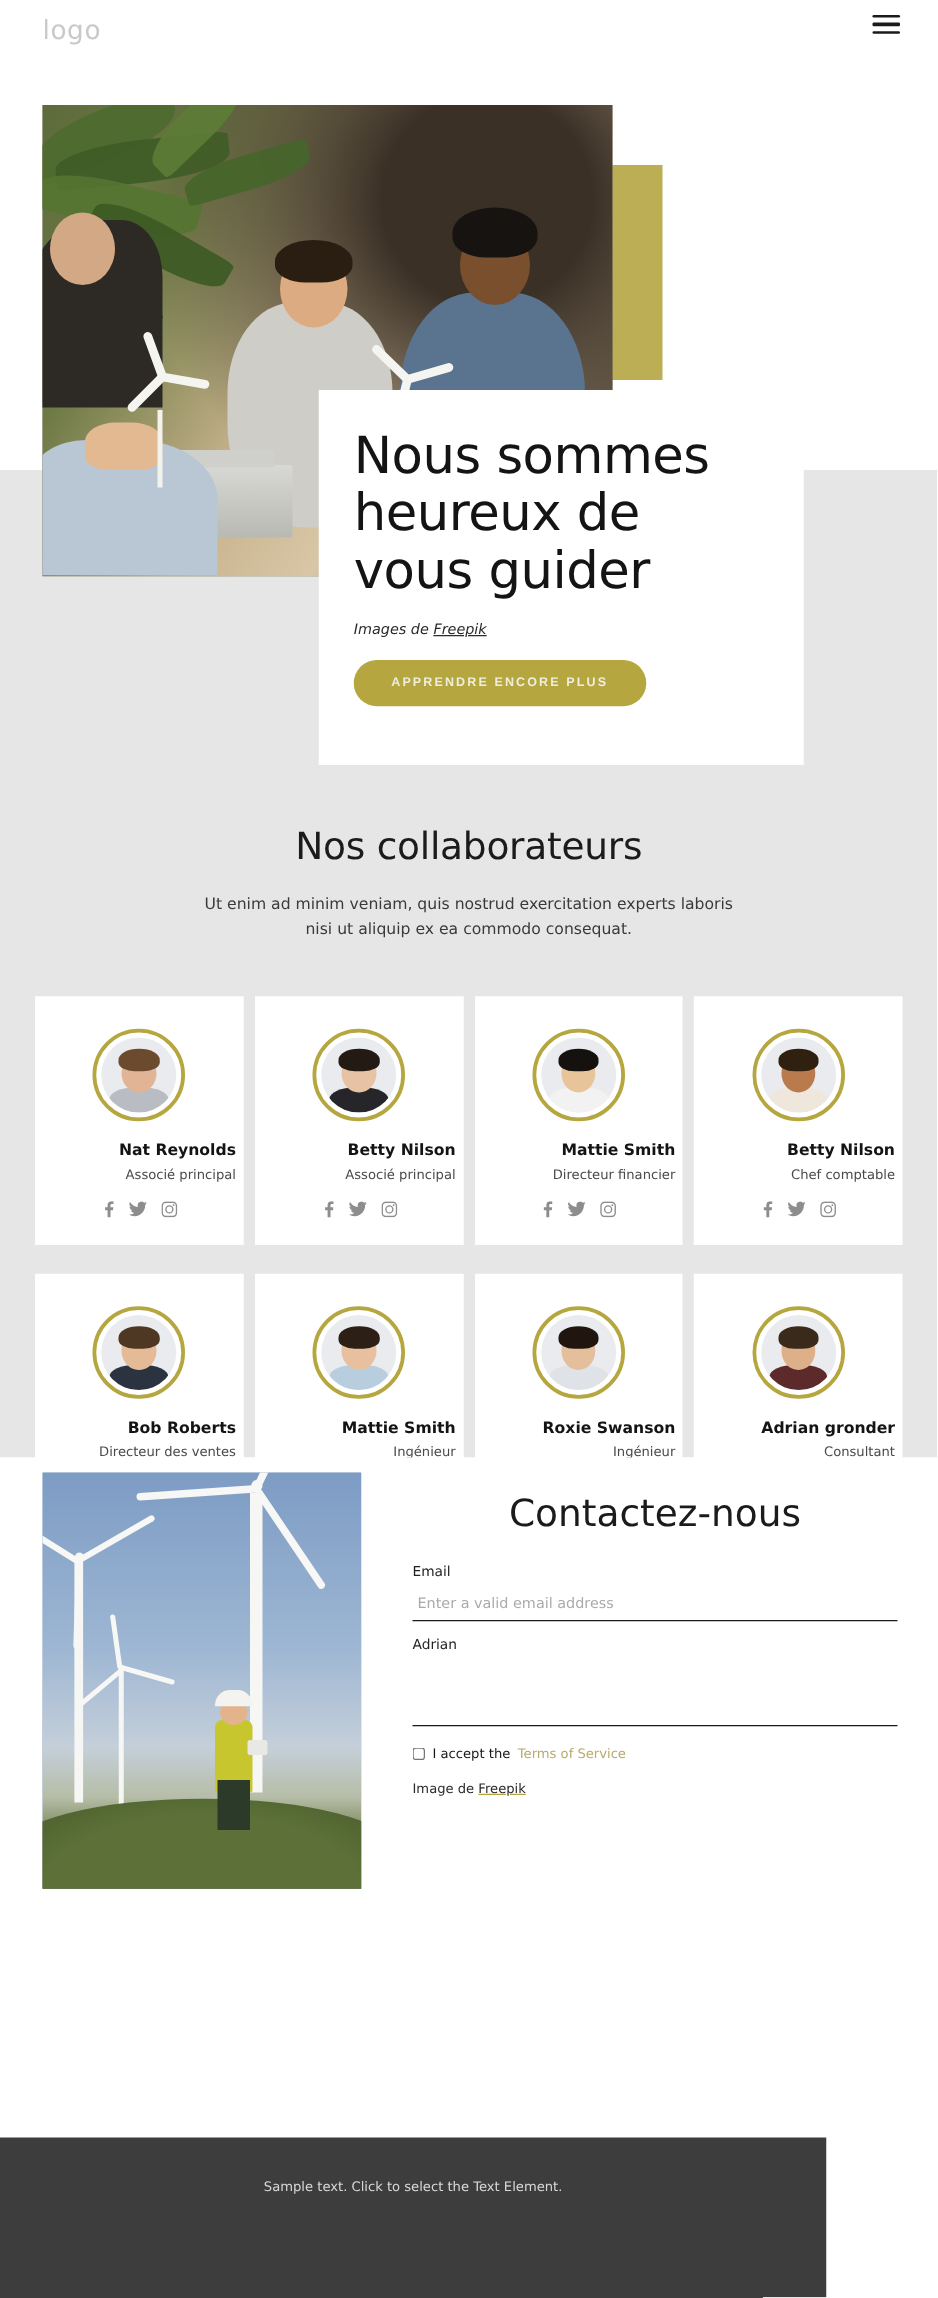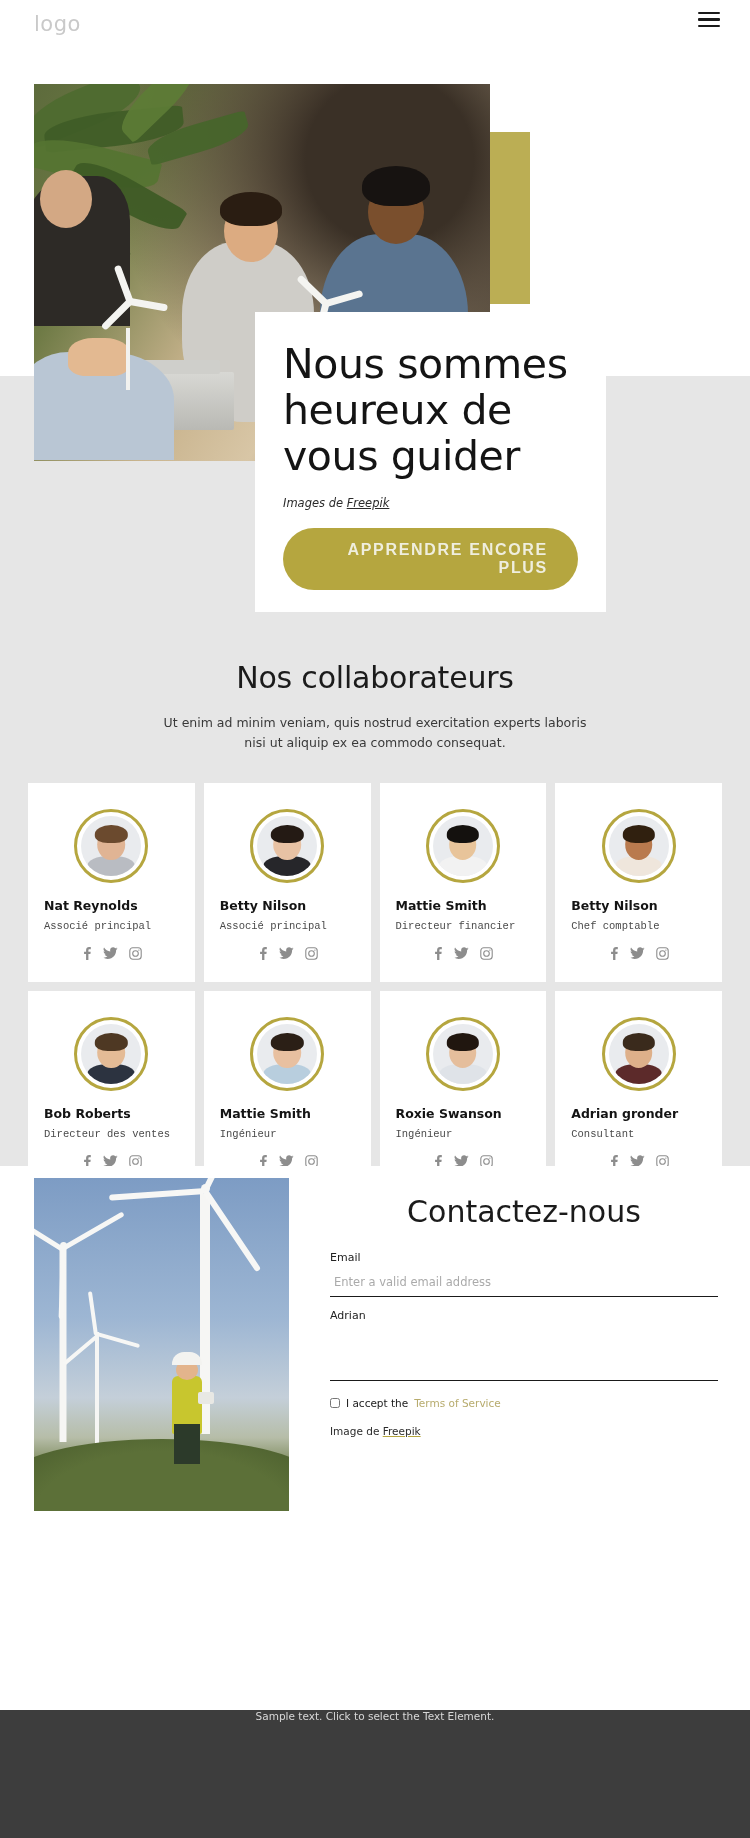--- a/index.html
+++ b/index.html
@@ -60,78 +60,78 @@
   }
   .turbine-w { position:absolute; }
   .turbine-w .mast { position:absolute; left:50%; width:4px; background:#f2f2ef; transform:translateX(-50%); bottom:0; }
   .turbine-w .blade { position:absolute; left:50%; top:0; width:40px; height:7px; background:#f4f4f1; border-radius:4px; transform-origin: 2px 3.5px; }
   .laptop {
     position:absolute; background: linear-gradient(#d8d8d4,#b9b9b4);
     border-radius: 2px;
   }
 
   .hero-card {
-    position: absolute; left: 255px; top: 312px; width: 351px; height: 300px;
+    position: absolute; left: 255px; top: 312px; width: 388px; height: 300px;
     background: #ffffff; z-index: 20;
     padding: 30px 28px 0 28px;
   }
   .hero-title {
     font-size: 41px; line-height: 1.12; color: #141414; font-weight: 400;
     letter-spacing: -0.4px;
   }
   .hero-sub {
     margin-top: 14px; font-size: 12.5px; line-height: 1.55; color: #333;
     max-width: 300px;
   }
   .hero-credit {
     margin-top: 16px; font-size: 11.5px; font-style: italic; color: #2b2b2b;
   }
   .hero-credit a { color: #2b2b2b; text-decoration: underline; }
   .btn-primary {
     display: inline-block; margin-top: 18px;
     background: #b5a63f; color: #efeede;
-    font-size: 16px; letter-spacing: 1.7px; font-weight: 600;
+    font-size: 10px; letter-spacing: 1.7px; font-weight: 600;
     padding: 13px 30px; border: none; border-radius: 40px; cursor: pointer;
     text-transform: uppercase;
     text-align: right;
   }
 
   
   .team { position: absolute; left: 0; top: 660px; width: 750px; }
   .team-title {
     text-align: center; font-size: 30px; color: #1b1b1b; font-weight: 400;
     letter-spacing: -0.2px;
   }
   .team-lead {
     margin: 18px auto 0; width: 430px; text-align: center;
     font-size: 12.5px; line-height: 1.6; color: #3a3a3a;
   }
   .team-grid {
     margin-top: 30px; padding: 0 28px;
     display: grid; grid-template-columns: repeat(4, 1fr); gap: 9px;
   }
   .member {
-    background: #fff; padding: 26px 16px 22px; text-align: left;
+    background: #fff; padding: 26px 6px 22px; text-align: right; margin-top: 14px;
   }
   .avatar-ring {
     width: 74px; height: 74px; margin: 0 auto; border-radius: 50%;
     border: 3.5px solid #b5a63f; padding: 4px; background: #fff;
   }
   .avatar-img {
     width: 100%; height: 100%; border-radius: 50%; overflow: hidden;
     position: relative; background: #e9ebee;
   }
   .face-head { position: absolute; border-radius: 50%; }
   .face-body { position: absolute; bottom: 0; left: 50%; transform: translateX(-50%); border-radius: 44% 44% 0 0; }
   .face-hair { position: absolute; border-radius: 50% 50% 40% 40%; }
   .member-name {
     margin-top: 15px; font-size: 12.5px; font-weight: 700; color: #141414;
   }
   .member-role {
-    margin-top: 7px; font-size: 10.5px; color: #4a4a4a; font-family: Liberation Mono, monospace;
+    margin-top: 7px; font-size: 10.5px; color: #4a4a4a;
   }
   .socials {
     margin-top: 15px; display: flex; justify-content: center; gap: 11px;
     color: #8d8d8d;
   }
   .socials svg { display: block; }
   .team-credit {
     margin: 22px 0 0 0; text-align: center; font-size: 10.5px; color: #3a3a3a;
   }
   .team-credit a { color: #3a3a3a; text-decoration: underline; text-decoration-color: #b5a63f; }
@@ -176,23 +176,23 @@
     width: 100%; background: #b5a63f; color: #fff; border: none;
     border-radius: 40px; padding: 12px 0; font-size: 11px; font-weight: 700;
     letter-spacing: 1.6px; cursor: pointer; text-transform: uppercase;
     font-family: inherit;
   }
   .contact-credit { margin-top: 16px; font-size: 10.5px; color: #2b2b2b; }
   .contact-credit a { color: #2b2b2b; text-decoration: underline; text-decoration-color: #b5a63f; }
 
   
   .footer {
-    position: absolute; left: 0; bottom: 0; width: 750px; height: 128px;
+    position: absolute; left: 0; bottom: 0; width: 661px; height: 128px;
     background: #3d3d3d; display: flex; align-items: flex-start;
-    justify-content: center; 
+    justify-content: center; padding-top: 34px;
   }
   .footer-text { color: #d8d8d8; font-size: 10.5px; }
 </style>
 </head>
 <body>
 
 <div class="page">
 
   <div class="header">
     <div class="logo">logo</div>

